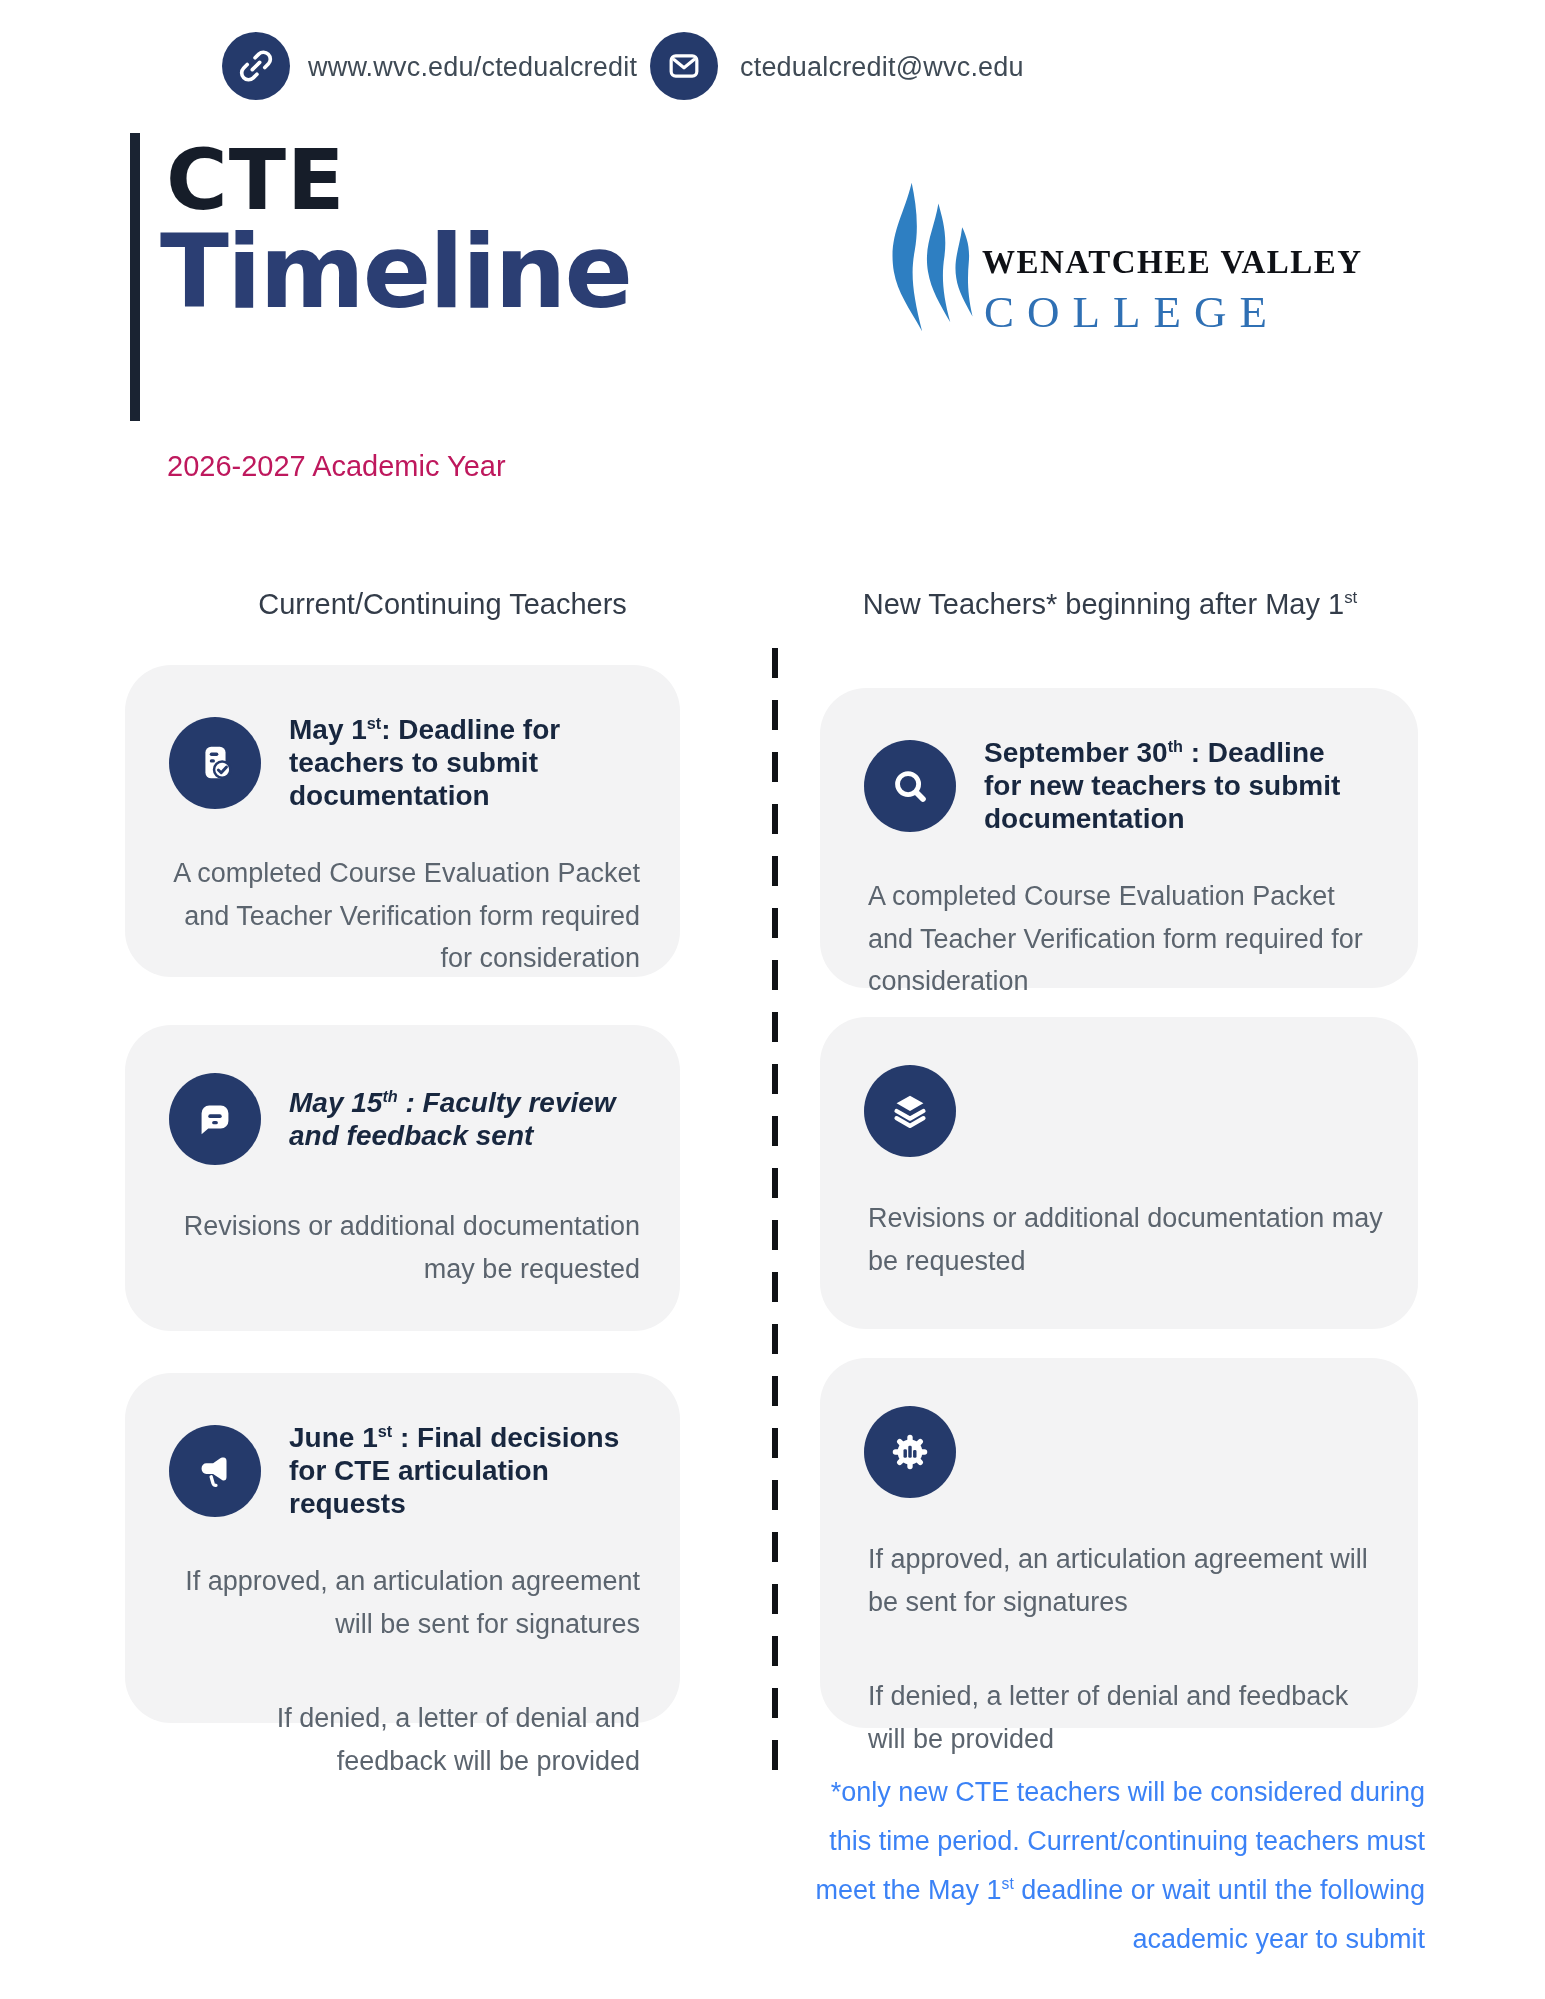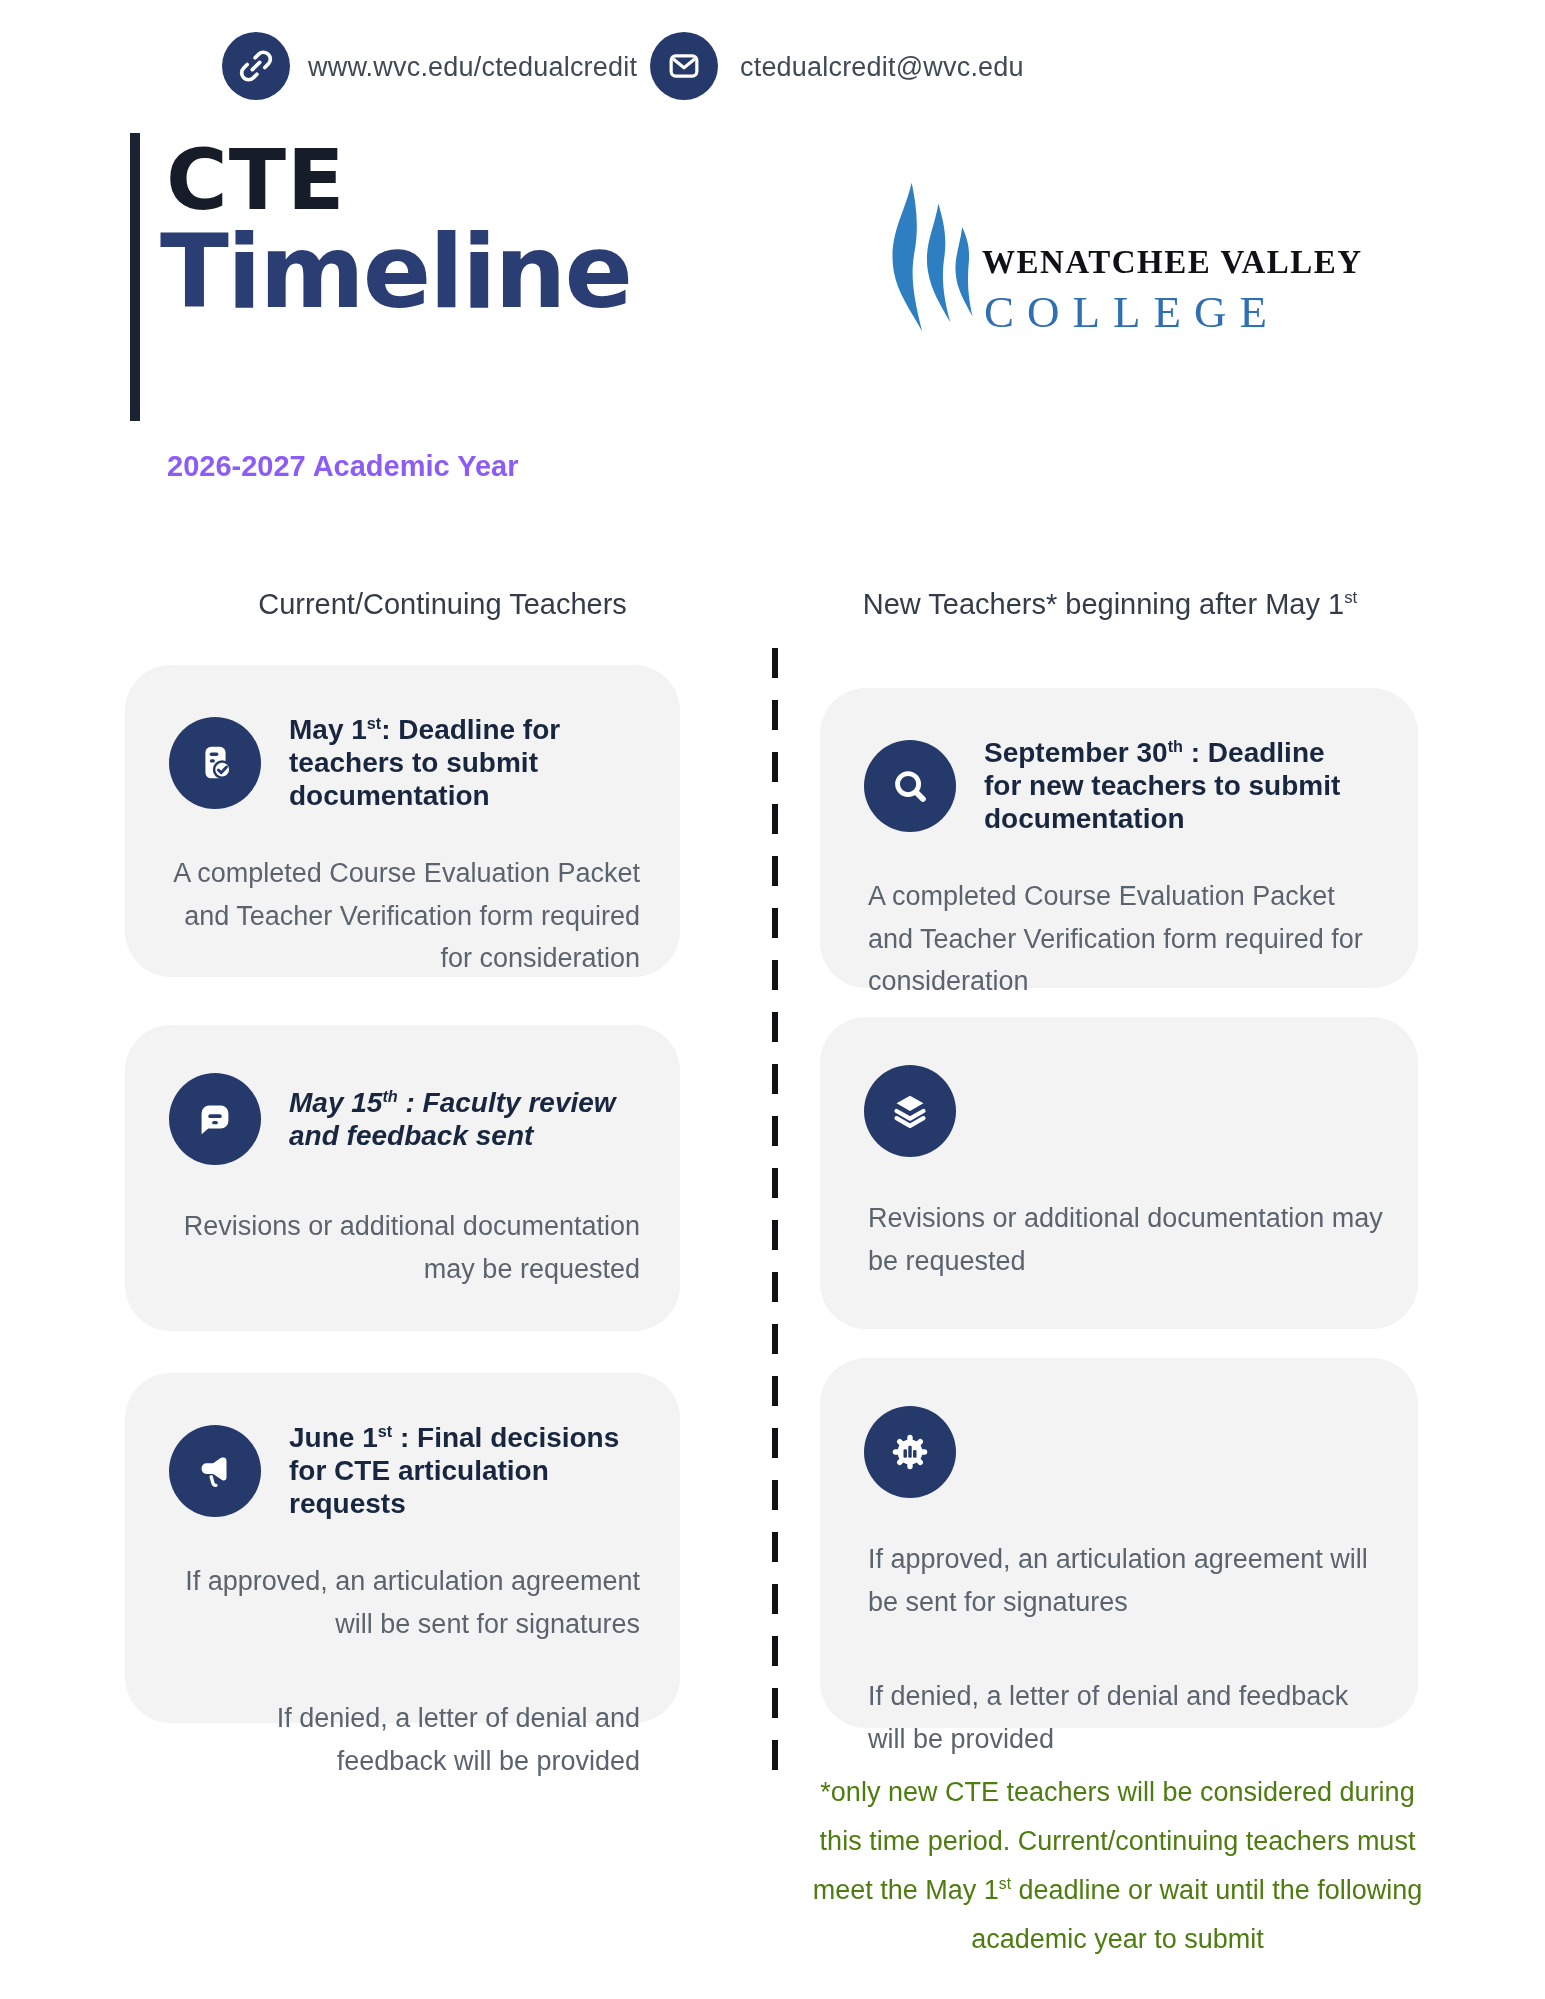--- a/index.html
+++ b/index.html
@@ -24,21 +24,21 @@
   .badge-mail{left:650px;top:32px;}
   .contact-text{position:absolute;top:52px;font-size:27px;color:#3f4a55;letter-spacing:.2px;}
   .url-text{left:308px;}
   .email-text{left:740px;}
   
   .vbar{position:absolute;left:130px;top:133px;width:10px;height:288px;background:#1a2332;}
   .kicker{position:absolute;left:166px;top:138px;font-family:"DejaVu Sans",sans-serif;
     font-size:84px;font-weight:700;letter-spacing:1px;color:#161d29;line-height:1;}
   .main-title{position:absolute;left:160px;top:222px;font-family:"DejaVu Sans",sans-serif;
     font-size:101px;font-weight:700;letter-spacing:-2px;color:var(--title-blue);line-height:1;}
-  .subtitle{position:absolute;left:167px;top:450px;font-size:29px;font-weight:700;color:#8b5cf6;}
+  .subtitle{position:absolute;left:167px;top:450px;font-size:29px;font-weight:400;color:#be185d;}
   
   .logo{position:absolute;left:882px;top:178px;width:470px;height:170px;}
   .logo-flame{position:absolute;left:0;top:4px;}
   .logo-line1{position:absolute;left:100px;top:66px;font-family:"Liberation Serif","DejaVu Serif",serif;
     font-size:33px;font-weight:600;letter-spacing:1.5px;color:#0f1116;white-space:nowrap;}
   .logo-line2{position:absolute;left:102px;top:108px;font-family:"Liberation Serif","DejaVu Serif",serif;
     font-size:45px;font-weight:500;letter-spacing:13px;color:var(--college-blue);white-space:nowrap;}
   
   .col-header{position:absolute;top:588px;font-size:29px;color:#333c49;text-align:center;}
   .col-header.left{left:170px;width:545px;}
@@ -60,22 +60,22 @@
   .card-body + .card-body{margin-top:52px;}
   .card-body:empty{display:none;}
   .card.left-col .card-body{text-align:right;}
   .card.l1{left:125px;top:665px;width:555px;height:312px;}
   .card.l2{left:125px;top:1025px;width:555px;height:306px;}
   .card.l3{left:125px;top:1373px;width:555px;height:350px;}
   .card.r1{left:820px;top:688px;width:598px;height:300px;}
   .card.r2{left:820px;top:1017px;width:598px;height:312px;}
   .card.r3{left:820px;top:1358px;width:598px;height:370px;}
   
-  .footnote{position:absolute;left:810px;top:1768px;width:615px;text-align:center;
-    font-size:27px;line-height:1.82;color:#4d7c0f;}
+  .footnote{position:absolute;left:810px;top:1768px;width:615px;text-align:right;
+    font-size:27px;line-height:1.82;color:#3b82f6;}
   .footnote sup{font-size:.58em;}
 </style>
 </head>
 <body>
 
 <div class="page">
 
   <div class="badge badge-link">
     <svg width="44" height="44" viewBox="0 0 48 48">
       <g stroke="#fff" stroke-width="4" fill="none" stroke-linecap="round">

